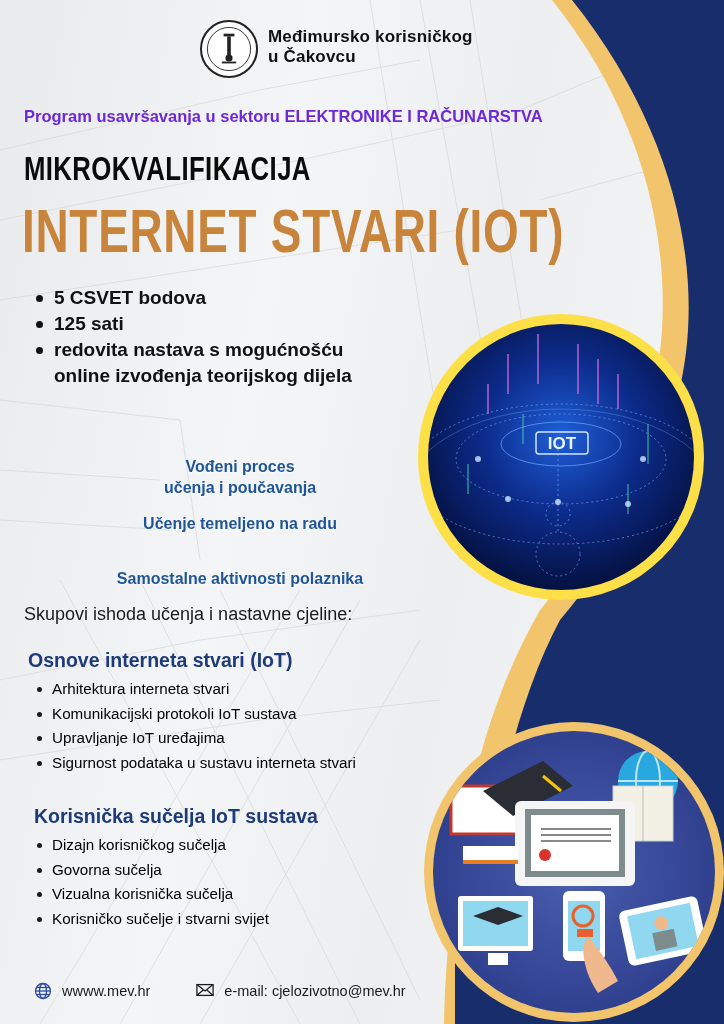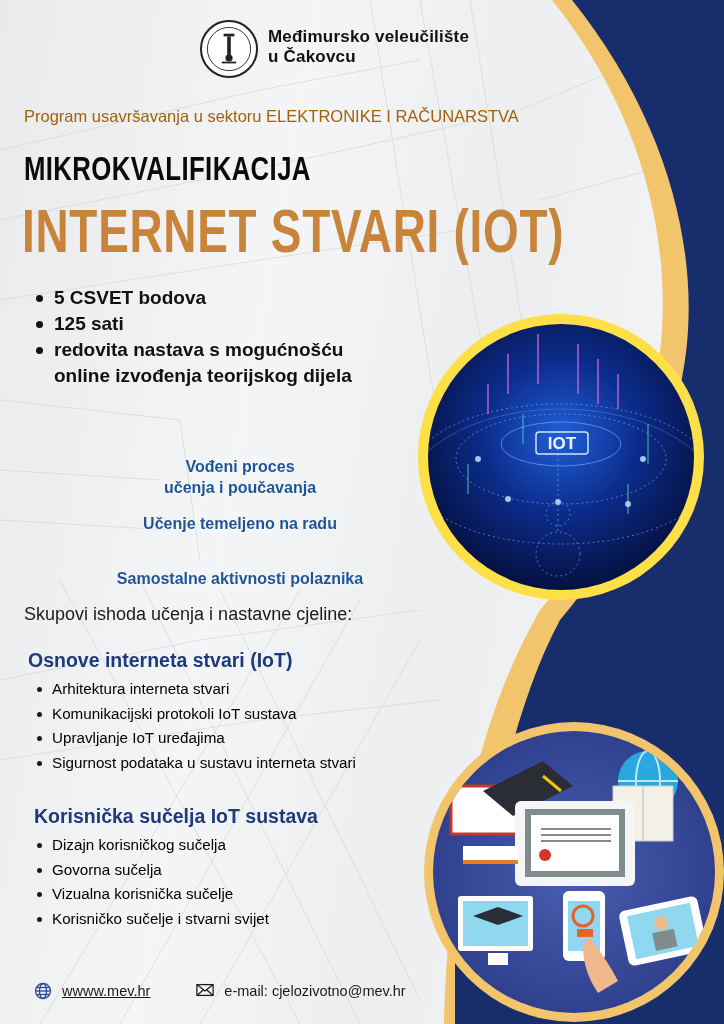--- a/index.html
+++ b/index.html
@@ -11,42 +11,42 @@
   .shape { position:absolute; inset:0; }
   .abs { position:absolute; }
 
   
   .logo { left:200px; top:20px; width:58px; height:58px; border-radius:50%;
           background:#fff; border:2px solid #222; box-sizing:border-box; }
   .logo svg { width:100%; height:100%; }
   .brand { left:268px; top:27px; font-weight:700; font-size:17px; line-height:20px;
            color:#111; letter-spacing:0.2px; }
 
-  .program { left:24px; top:107px; font-size:16.5px; color:#a16207; white-space:nowrap; }
+  .program { left:24px; top:107px; font-size:16.5px; color:#6d28d9; white-space:nowrap;font-weight:bold; }
   .mikro { left:24px; top:150px; font-size:33px; font-weight:700; color:#0b0b0b;
            transform:scaleX(0.78); transform-origin:left top; letter-spacing:0.5px; white-space:nowrap;
            font-family:"Liberation Sans", sans-serif; }
   .title { left:22px; top:196px; font-size:62px; font-weight:700; color:#c8843a;
            transform:scaleX(0.74); transform-origin:left top; letter-spacing:1px; white-space:nowrap; line-height:70px; }
 
   ul.facts { left:32px; top:285px; margin:0; padding:0; list-style:none; width:360px; }
   ul.facts li { position:relative; padding-left:22px; font-size:19px; font-weight:700; line-height:26px; color:#111; }
   ul.facts li::before { content:""; position:absolute; left:4px; top:10px; width:7px; height:7px; border-radius:50%; background:#111; }
 
   .methods { left:60px; width:360px; text-align:center; font-weight:700; color:#1f5598; font-size:16px; line-height:21px;
              text-shadow: 0 1px 2px rgba(255,255,255,0.8); }
 
   .outcomes-lead { left:24px; top:604px; font-size:18px; color:#1a1a1a; white-space:nowrap; }
   .section-h { left:28px; font-size:19.5px; font-weight:700; color:#1d3a7a; white-space:nowrap; }
   ul.items { left:36px; margin:0; padding:0; list-style:none; }
   ul.items li { position:relative; padding-left:16px; font-size:15.2px; line-height:24.5px; color:#000000; white-space:nowrap; }
   ul.items li::before { content:""; position:absolute; left:1px; top:10px; width:5px; height:5px; border-radius:50%; background:#1a1a1a; }
 
   .footer { left:34px; top:982px; display:flex; align-items:center; gap:10px; font-size:14.5px; color:#1a1a1a; }
-  .footer .link { text-decoration:underline; color:#1a1a1a; cursor:pointer; }
+  .footer .link { color:#1a1a1a; cursor:pointer; }
   .footer .icon { display:inline-flex; width:18px; height:18px; }
   .footer .gap { width:26px; }
 
   .circle { position:absolute; border-radius:50%; overflow:hidden; box-sizing:border-box; }
   .circle svg { width:100%; height:100%; display:block; }
 </style>
 </head>
 <body>
 
 <div class="bg">
@@ -189,21 +189,21 @@
 <div class="abs logo">
   <svg viewBox="0 0 60 60">
     <circle cx="30" cy="30" r="24" fill="none" stroke="#222" stroke-width="1"></circle>
     <rect x="24" y="13" width="12" height="3" fill="#222"></rect>
     <rect x="28" y="16" width="4" height="22" fill="#222"></rect>
     <circle cx="30" cy="40" r="4" fill="#222"></circle>
     <rect x="22" y="44" width="16" height="2" fill="#222"></rect>
   </svg>
 </div>
 <div class="abs brand">
-  <div>Međimursko veleučilište</div>
+  <div>Međimursko korisničkog</div>
   <div>u Čakovcu</div>
 </div>
 
 <div class="abs program">Program usavršavanja u sektoru ELEKTRONIKE I RAČUNARSTVA</div>
 <div class="abs mikro">MIKROKVALIFIKACIJA</div>
 <div class="abs title">INTERNET STVARI (IOT)</div>
 
 <ul class="abs facts">
   <li>5 CSVET bodova</li>
   <li>125 sati</li>
@@ -224,21 +224,21 @@
   <li>Arhitektura interneta stvari</li>
   <li>Komunikacijski protokoli IoT sustava</li>
   <li>Upravljanje IoT uređajima</li>
   <li>Sigurnost podataka u sustavu interneta stvari</li>
 </ul>
 
 <div class="abs section-h" style="top:805px; left:34px;">Korisnička sučelja IoT sustava</div>
 <ul class="abs items" style="top:833px;">
   <li>Dizajn korisničkog sučelja</li>
   <li>Govorna sučelja</li>
-  <li>Vizualna korisnička sučelje</li>
+  <li>Vizualna korisnička sučelja</li>
   <li>Korisničko sučelje i stvarni svijet</li>
 </ul>
 
 <div class="abs footer">
   <span class="icon">
     <svg viewBox="0 0 18 18" width="18" height="18">
         <g fill="none" stroke="#2c4a9a" stroke-width="1.3">
           <circle cx="9" cy="9" r="7.5"></circle>
           <ellipse cx="9" cy="9" rx="3.5" ry="7.5"></ellipse>
           <line x1="1.5" y1="9" x2="16.5" y2="9"></line>

